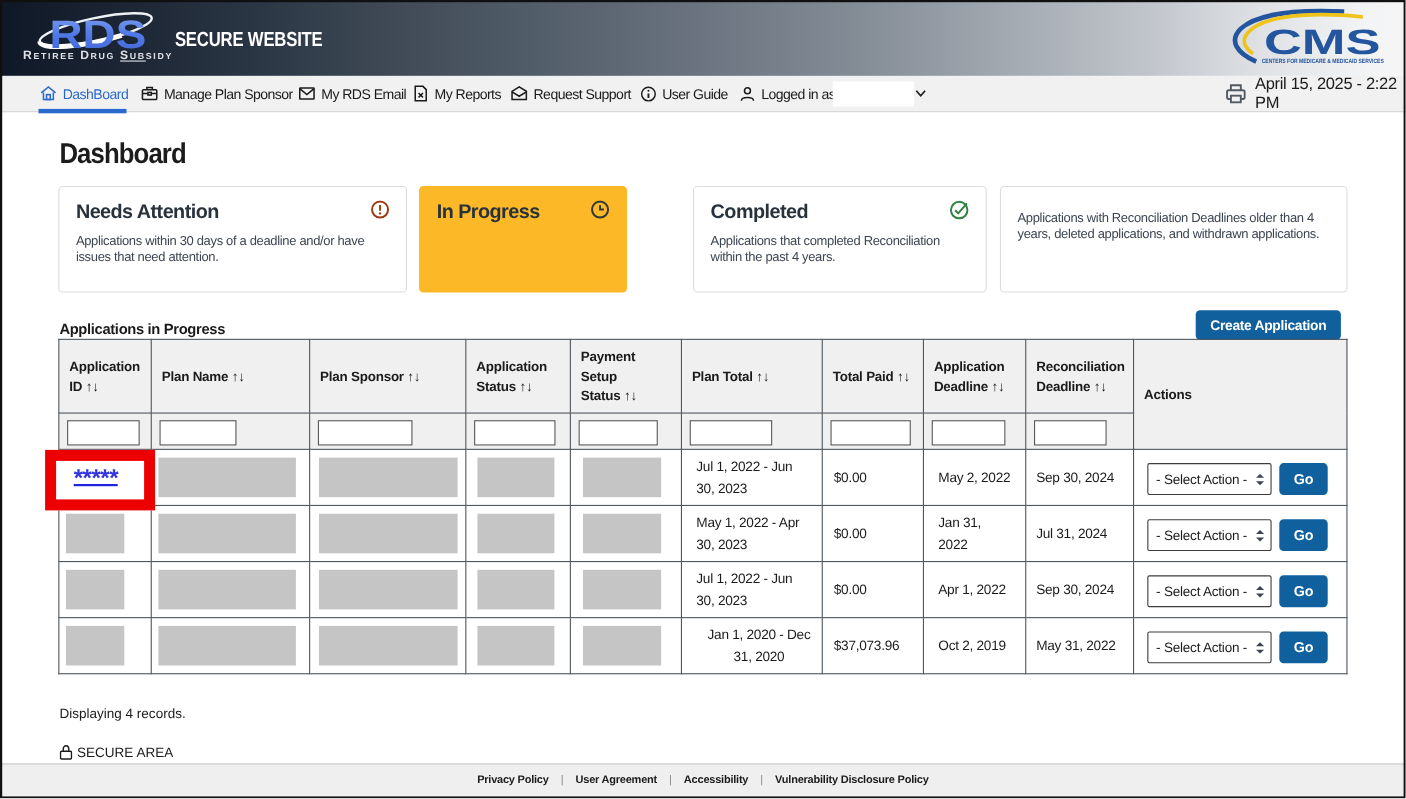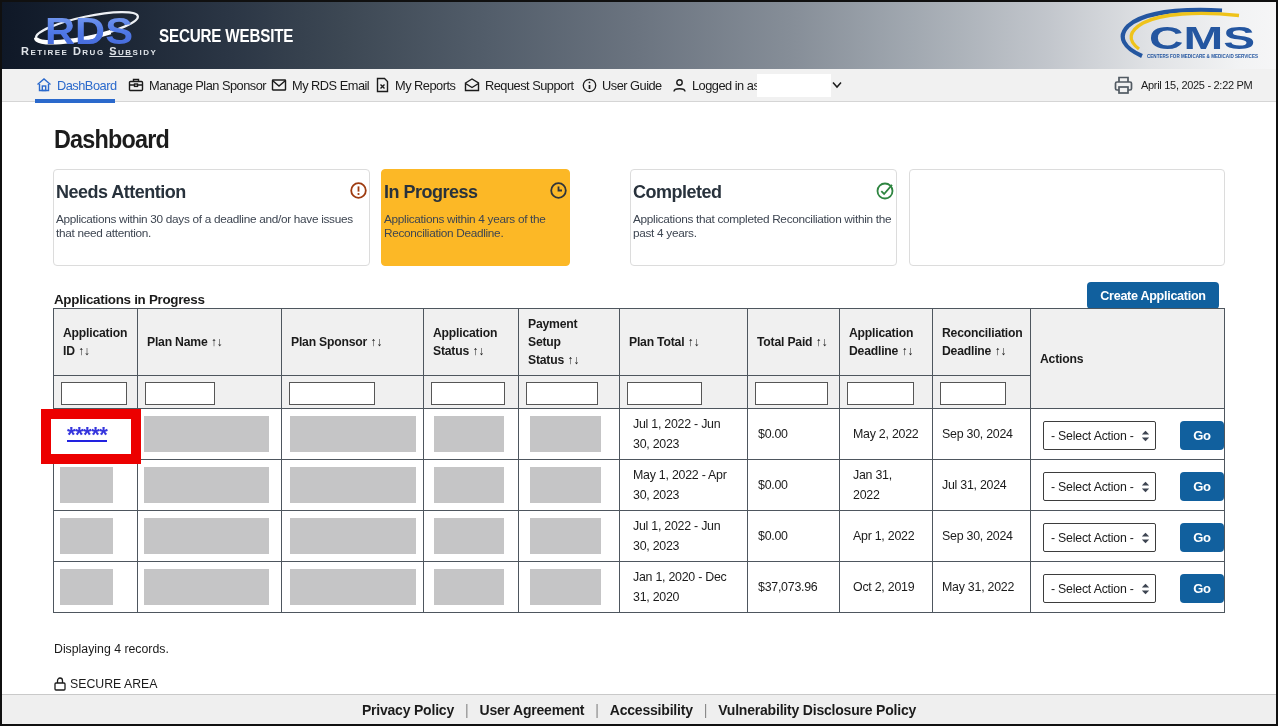--- a/index.html
+++ b/index.html
@@ -17,54 +17,54 @@
 .rdssub .u { text-decoration:underline; }
 .cmslogo { position:absolute; left:1112px; top:5px; }
 
 
 .nav { position:absolute; left:0; top:69px; width:1278px; height:33px; background:#f1f1f1; border-bottom:1px solid #d5d5d5; }
 .nitem { position:absolute; top:0; height:32px; display:flex; align-items:center; font-size:12.8px; letter-spacing:-0.5px; color:#1b1b1b; white-space:nowrap; }
 .nitem svg { margin-right:5px; }
 .nitem.active { color:#2a69cc; }
 .underl { position:absolute; left:35px; top:30px; width:80px; height:4px; background:#2a69cc; }
 .navbox { position:absolute; left:757px; top:5px; width:74px; height:23px; background:#fff; }
-.navdate { position:absolute; top:0; height:32px; left:1141px; display:flex; align-items:center; font-size:11px; letter-spacing:-0.3px; color:#1b1b1b; }
+.navdate { position:absolute; top:0; height:32px; left:1141px; display:flex; align-items:center; font-size:15px; letter-spacing:-0.3px; color:#1b1b1b; }
 
 
 h1 { position:absolute; left:54px; top:124px; font-size:26px; color:#1c1c1c; letter-spacing:-0.9px; transform:scaleX(0.9); transform-origin:left;}
-.card { position:absolute; top:169px; height:97px; background:#fff; border:1px solid #dcdcdc; border-radius:4px; padding:12px 2px; }
+.card { position:absolute; top:169px; height:97px; background:#fff; border:1px solid #dcdcdc; border-radius:4px; padding:12px 15px; }
 .card.amber { background:#fcb826; border-color:#fcb826; }
 .ct { display:flex; justify-content:space-between; align-items:flex-start; }
 .ct b { font-size:18px; color:#28323c; letter-spacing:-0.5px; }
 .cb { margin-top:9px; font-size:11.8px; letter-spacing:-0.3px; line-height:14px; color:#3d4551; }
 .apptitle { position:absolute; left:54px; top:292px; font-size:13.4px; letter-spacing:-0.3px; font-weight:bold; color:#1b1b1b; }
 .createbtn { position:absolute; left:1087px; top:282px; width:132px; height:27px; background:#11609e; color:#fff; font-weight:bold; font-size:12.6px; letter-spacing:-0.3px; border-radius:4px; display:flex; align-items:center; justify-content:center; }
 
 
 table { position:absolute; left:53px; top:308px; border-collapse:collapse; table-layout:fixed; width:1171px; }
 td, th { border:1px solid #4e565e; }
 thead th { background:#f0f0f0; font-size:12.2px; letter-spacing:-0.2px; color:#1b1b1b; text-align:left; vertical-align:middle; padding:6px 4px 6px 9px; line-height:18px; font-weight:bold; }
 tr.filter td { background:#f0f0f0; height:33px; border-top:none; }
 tr.filter td .inp { background:#fff; border:1px solid #565656; height:23px; margin-left:7px; margin-top:2px; }
 thead th { height:67px; }
 tbody tr { height:51px; }
 tbody td { font-size:12.4px; letter-spacing:-0.25px; color:#1b1b1b; vertical-align:middle; line-height:20px; }
 .blk { background:#c5c5c6; height:36px; }
 .sel { position:relative; width:113px; height:29px; border:1px solid #3d3d3d; border-radius:2px; background:#fff; display:inline-flex; align-items:center; font-size:12.3px; letter-spacing:-0.2px; color:#1b1b1b; padding-left:7px; white-space:nowrap; overflow:hidden; }
 .sel svg { position:absolute; right:5px; top:8px; }
 .gobtn { width:44px; height:29px; background:#11609e; border-radius:4px; color:#fff; font-weight:bold; font-size:13px; display:inline-flex; align-items:center; justify-content:center; margin-left:7px;}
-.acts { display:flex; align-items:center; padding-left:12px; margin-top:3px;justify-content:space-between; }
+.acts { display:flex; align-items:center; padding-left:12px; margin-top:3px; }
 .starcell { position:relative; }
 .redbox { position:absolute; left:-13px; top:-0px; width:100px; height:55px; border:10px solid #ec0000; background:#fff; z-index:3; text-align:left; padding-left:16px; }
 .stars { display:inline-block; margin-top:11px; line-height:9px; color:#3535dd; font-size:22px; font-weight:bold; letter-spacing:-0.5px; }
 .stars .ul { display:block; height:2px; background:#2222e0; margin-top:1px; }
 
 .disp { position:absolute; left:54px; top:642px; font-size:12.3px; color:#1b1b1b; }
 .securearea { position:absolute; left:54px; top:677px; font-size:12.3px; color:#1b1b1b; display:flex; align-items:center; }
-.footer { position:absolute; left:0; top:694px; width:1278px; height:30px; background:#efefef; border-top:1px solid #c9c9c9; display:flex; align-items:center; justify-content:center; font-size:14px; letter-spacing:-0.2px; font-weight:bold; color:#1b1b1b; }
+.footer { position:absolute; left:0; top:694px; width:1278px; height:30px; background:#efefef; border-top:1px solid #c9c9c9; display:flex; align-items:center; justify-content:center; font-size:10px; letter-spacing:-0.2px; font-weight:bold; color:#1b1b1b; }
 .footer .sep { color:#8a8a8a; font-weight:normal; margin:0 11px; }
 </style>
 </head>
 <body>
 <div class="page">
   <div class="pageborder"></div>
   <div class="banner">
     <svg class="rdslogo" width="160" height="46" viewBox="0 0 160 46">
       <defs>
         <linearGradient id="rdsg" x1="0" y1="0" x2="0" y2="1">
@@ -170,33 +170,33 @@
     <div class="cb">Applications within 30 days of a deadline and/or have issues that need attention.</div>
   </div>
   <div class="card amber" style="left:381px; width:189px;">
     <div class="ct">
         <b>In Progress</b>
       <svg width="17" height="17" viewBox="0 0 17 17">
           <circle cx="8.5" cy="8.5" r="7.3" fill="none" stroke="#30353a" stroke-width="1.8"></circle>
           <path d="M8.5,4.5 L8.5,8.5 L12,8.5" fill="none" stroke="#30353a" stroke-width="1.8"></path>
         </svg>
     </div>
-    <div class="cb">Applications within 4 years of the Reconciliation Deadline.</div>
   </div>
   <div class="card" style="left:630px; width:267px;">
     <div class="ct">
         <b>Completed</b>
       <svg width="18" height="18" viewBox="0 0 18 18">
           <circle cx="9" cy="9" r="7.5" fill="none" stroke="#2e8540" stroke-width="1.8"></circle>
           <path d="M5.3,9.2 L8.1,12 L16,2.8" fill="none" stroke="#2e8540" stroke-width="1.8"></path>
         </svg>
     </div>
     <div class="cb">Applications that completed Reconciliation within the past 4 years.</div>
   </div>
   <div class="card" style="left:909px; width:316px;">
+    <div class="cb">Applications with Reconciliation Deadlines older than 4 years, deleted applications, and withdrawn applications.</div>
   </div>
 
   <div class="apptitle">Applications in Progress</div>
   <div class="createbtn">Create Application</div>
 
   <table>
     <colgroup>
       <col style="width:84px">
         <col style="width:144px">
         <col style="width:142px">
@@ -351,21 +351,21 @@
           </td>
         <td>
             <div class="blk" style="margin-left:8px; width:126px;"></div>
           </td>
         <td>
             <div class="blk" style="margin-left:10px; width:70px;"></div>
           </td>
         <td>
             <div class="blk" style="margin-left:11px; width:71px;"></div>
           </td>
-        <td style="padding-left:13px;">Jan 1, 2020 - Dec<br>31, 2020</td>
+        <td style="padding-left:13px;text-align:center;">Jan 1, 2020 - Dec<br>31, 2020</td>
         <td style="padding-left:10px;">$37,073.96</td>
         <td style="padding-left:13px;">Oct 2, 2019</td>
         <td style="padding-left:9px;">May 31, 2022</td>
         <td>
             <div class="acts">
               <div class="sel">- Select Action - <svg style="margin-left:8px;" width="9" height="12" viewBox="0 0 9 12">
                   <path d="M0.8,4.4 L4.5,0.8 L8.2,4.4 Z" fill="#3d4451"></path>
                   <path d="M0.8,7.6 L4.5,11.2 L8.2,7.6 Z" fill="#3d4451"></path>
                 </svg></div>
               <div class="gobtn">Go</div>

